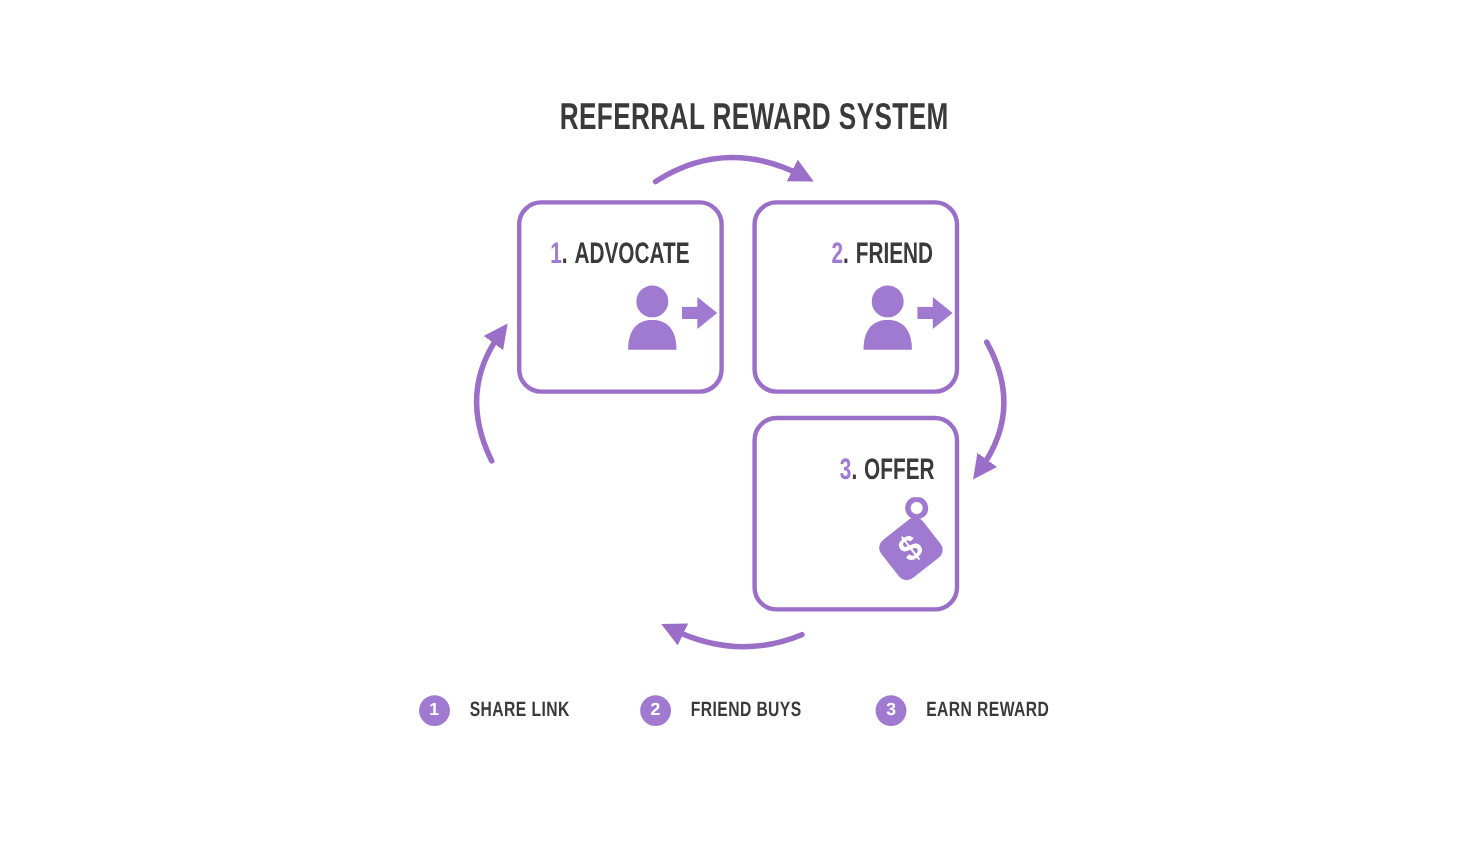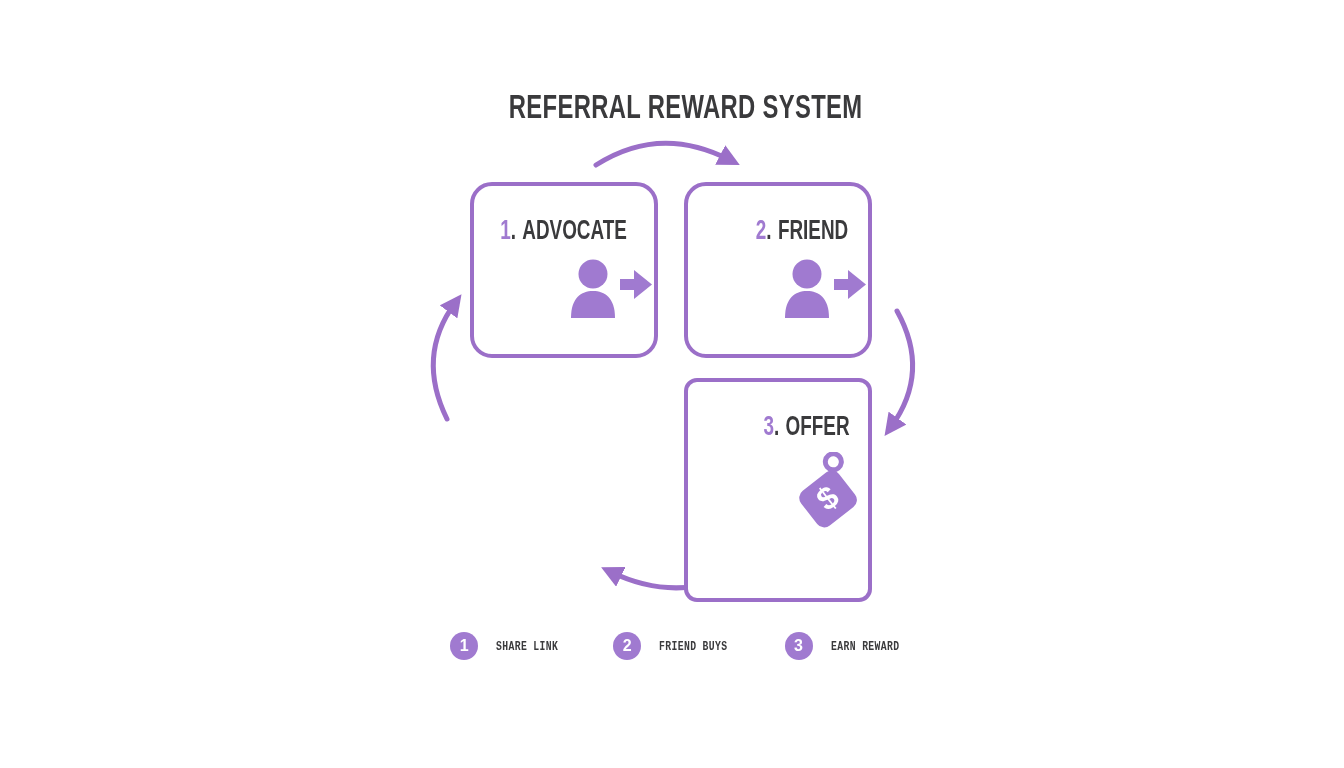--- a/index.html
+++ b/index.html
@@ -46,21 +46,21 @@
     border-radius: 22px;
     background: #ffffff;
     box-sizing: border-box;
     display: flex;
     flex-direction: column;
     align-items: flex-end;
   }
   .b1 { left: 470px; top: 182px; height: 176px; }
   .b2 { left: 684px; top: 182px; height: 176px; }
   .b4 { left: 470px; top: 378px; height: 178px; }
-  .b3 { left: 684px; top: 378px; height: 224px; border-radius: 13px; }
+  .b3 { left: 684px; top: 378px; height: 178px; }
   .box-title {
     margin-top: 30px;
     font-size: 27px;
     line-height: 28px;
     font-weight: bold;
     color: var(--dark-text, #3A3A3C);
   }
   .box-title .num { color: var(--purple-light, #A07AD0); }
   .box-title .dot { color: var(--dark-text, #3A3A3C); margin-right: 9px; }
   .box-icon { margin-top: 14px; }
@@ -101,25 +101,24 @@
     background: var(--purple-light, #A07AD0);
     color: #ffffff;
     font-size: 16px;
     font-weight: bold;
     display: flex;
     align-items: center;
     justify-content: center;
     flex: 0 0 auto;
   }
   .legend-label {
-    font-size: 13px;
+    font-size: 19px;
     font-weight: bold;
     color: var(--dark-text, #3A3A3C);
     letter-spacing: 0.5px;
-    font-family: Liberation Mono, monospace;
   }
   .icon-purple { fill: var(--purple-light, #A07AD0); }
   .icon-stroke { fill: none; stroke: var(--purple-light, #A07AD0); stroke-width: 4.5; }
 </style>
 </head>
 <body>
 
 <div class="canvas">
 
   <h1 class="title"><span class="cond">REFERRAL REWARD SYSTEM</span></h1>

